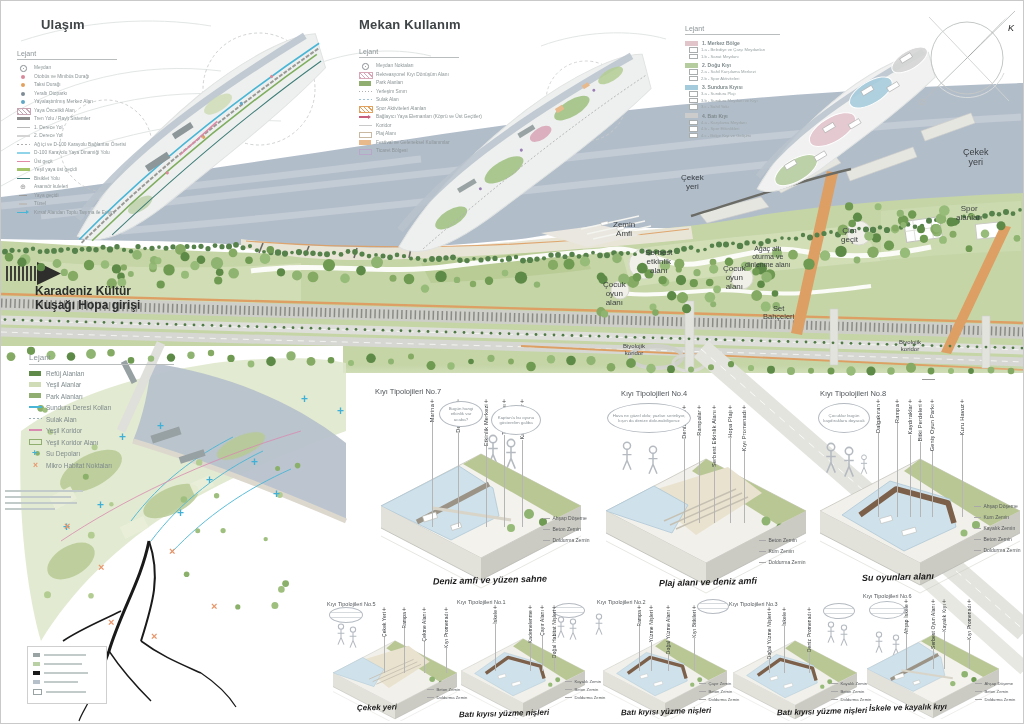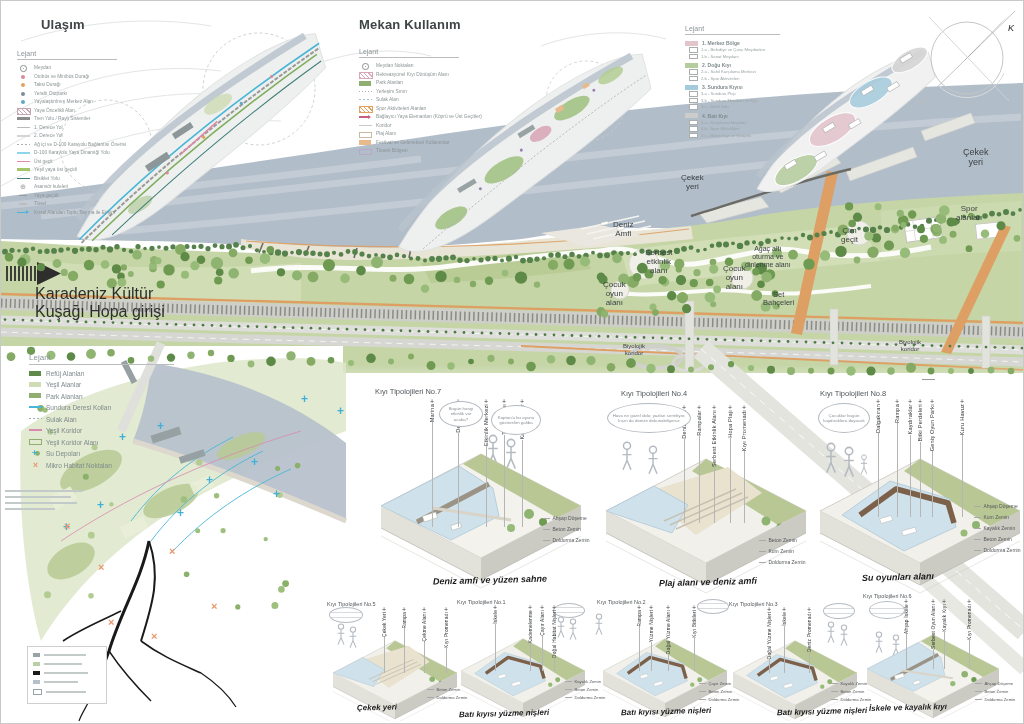--- a/index.html
+++ b/index.html
@@ -48,21 +48,21 @@
   .yhead{display:flex;align-items:center;gap:4px;}
   .yhead .ybox{width:13px;height:5px;background:var(--c);flex:0 0 13px;}
   .yhead span{font-size:5px;color:#7f8a8c;font-weight:600;}
   .ysubs{margin:1px 0 0 4px;padding:0;list-style:none;}
   .ysubs li{display:flex;align-items:center;gap:3px;margin-bottom:1px;}
   .ysubs .ysw{width:7px;height:3.5px;border:.7px solid #a9adad;background:#fff;flex:0 0 7px;}
   .ysubs span{font-size:4.2px;color:#9aa3a4;}
 
   
   .mlabel{position:absolute;font-size:7.5px;line-height:1.12;color:#3a3f40;text-align:center;white-space:pre-line;}
-  .entrance-label{position:absolute;font-size:16px;font-weight:400;color:#2c2e2e;line-height:1.15;white-space:pre-line;}
+  .entrance-label{position:absolute;font-size:12px;font-weight:700;color:#2c2e2e;line-height:1.15;white-space:pre-line;}
   .scale-label{position:absolute;font-size:19px;font-weight:500;letter-spacing:.6px;color:#2b2d2d;}
 
   
   .typo-title{position:absolute;font-size:7.5px;color:#51565a;}
   .caption{position:absolute;font-size:9px;font-style:italic;font-weight:700;color:#1c1c1c;transform:rotate(-1.5deg);white-space:nowrap;}
   .caption.small{font-size:8px;}
   .vlabels{position:absolute;}
   .vlabel{position:absolute;top:0;display:flex;flex-direction:column;align-items:center;width:10px;}
   .vlabel .plus{font-size:7px;color:#444;line-height:5px;}
   .vlabel .vtext{writing-mode:vertical-rl;transform:rotate(180deg);font-size:5.6px;color:#2f3335;white-space:nowrap;letter-spacing:.2px;}
@@ -1209,40 +1209,40 @@
   <div class="entrance-label" style="left:34px;top:284px">Karadeniz Kültür
 Kuşağı Hopa girişi</div>
   <div>
 
       <div class="mlabel" style="left: 962px; top: 146px; font-size: 9px;">Çekek
 yeri</div>
 
       <div class="mlabel" style="left: 680px; top: 173px; font-size: 8px;">Çekek
 yeri</div>
 
-      <div class="mlabel" style="left: 612px; top: 220px; font-size: 8px;">Deniz
+      <div class="mlabel" style="left: 612px; top: 220px; font-size: 8px;">Zemin
 Amfi</div>
 
       <div class="mlabel" style="left: 644px; top: 248px; font-size: 8px;">Serbest
 etkinlik
 alanı</div>
 
       <div class="mlabel" style="left: 602px; top: 280px; font-size: 8px;">Çocuk
 oyun
 alanı</div>
 
       <div class="mlabel" style="left: 722px; top: 264px; font-size: 8px;">Çocuk
 oyun
 alanı</div>
 
       <div class="mlabel" style="left: 744px; top: 244px; font-size: 7px;">Ağaç altı
 oturma ve
 dinlenme alanı</div>
 
-      <div class="mlabel" style="left: 762px; top: 290px; font-size: 7.5px;">Set
+      <div class="mlabel" style="left: 762px; top: 304px; font-size: 7.5px;">Set
 Bahçeleri</div>
 
       <div class="mlabel" style="left: 840px; top: 226px; font-size: 8px;">Çim
 geçit</div>
 
       <div class="mlabel" style="left: 955px; top: 204px; font-size: 8px;">Spor
 alanları</div>
 
       <div class="mlabel" style="left: 622px; top: 342px; font-size: 6px;">Biyolojik
 koridor</div>

